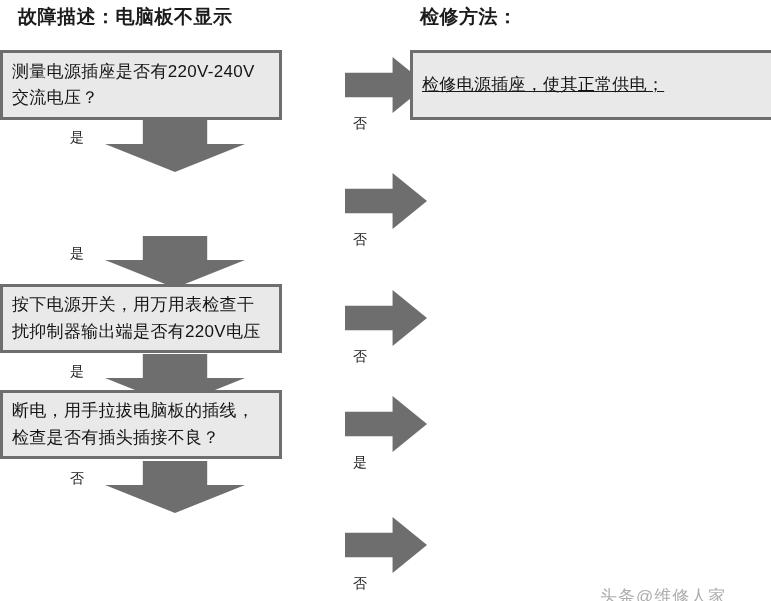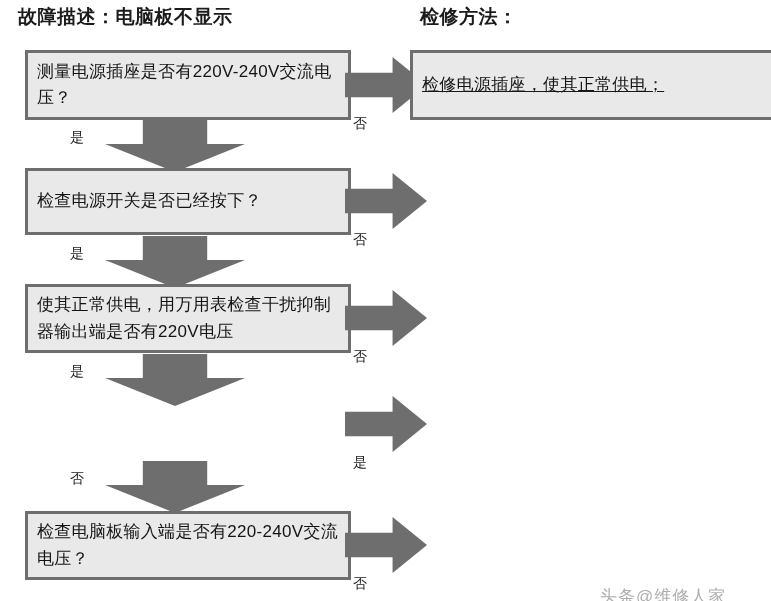--- a/index.html
+++ b/index.html
@@ -43,21 +43,21 @@
   }
   .flow-box .box-text {
     font-size: 17px;
     line-height: 1.55;
     color: #141414;
     letter-spacing: 0.3px;
     width: 100%;
   }
 
   
-  .box-left  { left: 25px;  width: 326px; }
+  .box-left  { left: 0;  width: 282px; }
   
   .box-right { left: 410px; width: 364px; text-decoration: underline; }
 
   
   .row1 { top: 50px;  height: 70px; }
   .row2 { top: 168px; height: 67px; }
   .row3 { top: 284px; height: 69px; }
   .row4 { top: 390px; height: 69px; }
   .row5 { top: 511px; height: 69px; }
 
@@ -139,42 +139,39 @@
     <span class="box-text">测量电源插座是否有220V-240V交流电压？</span>
   </div>
   <div id="arrow-r1" class="arrow arrow-right"></div>
   <div class="flow-box box-right row1">
     <span class="box-text">检修电源插座，使其正常供电；</span>
   </div>
   <div id="lbl-r1" class="edge-label">否</div>
   <div id="arrow-d1" class="arrow arrow-down"></div>
   <div id="lbl-d1" class="edge-label">是</div>
 
-  <div class="flow-box box-left row2">
-    <span class="box-text">检查电源开关是否已经按下？</span>
-  </div>
   <div id="arrow-r2" class="arrow arrow-right"></div>
   <div id="lbl-r2" class="edge-label">否</div>
   <div id="arrow-d2" class="arrow arrow-down"></div>
   <div id="lbl-d2" class="edge-label">是</div>
 
   <div class="flow-box box-left row3">
-    <span class="box-text">使其正常供电，用万用表检查干扰抑制器输出端是否有220V电压</span>
+    <span class="box-text">按下电源开关，用万用表检查干扰抑制器输出端是否有220V电压</span>
   </div>
   <div id="arrow-r3" class="arrow arrow-right"></div>
   <div id="lbl-r3" class="edge-label">否</div>
   <div id="arrow-d3" class="arrow arrow-down"></div>
   <div id="lbl-d3" class="edge-label">是</div>
 
+  <div class="flow-box box-left row4">
+    <span class="box-text">断电，用手拉拔电脑板的插线，检查是否有插头插接不良？</span>
+  </div>
   <div id="arrow-r4" class="arrow arrow-right"></div>
   <div id="lbl-r4" class="edge-label">是</div>
   <div id="arrow-d4" class="arrow arrow-down"></div>
   <div id="lbl-d4" class="edge-label">否</div>
 
-  <div class="flow-box box-left row5">
-    <span class="box-text">检查电脑板输入端是否有220-240V交流电压？</span>
-  </div>
   <div id="arrow-r5" class="arrow arrow-right"></div>
   <div id="lbl-r5" class="edge-label">否</div>
 
   <div id="watermark">头条@维修人家</div>
 
 </div>
 
 </body></html>

